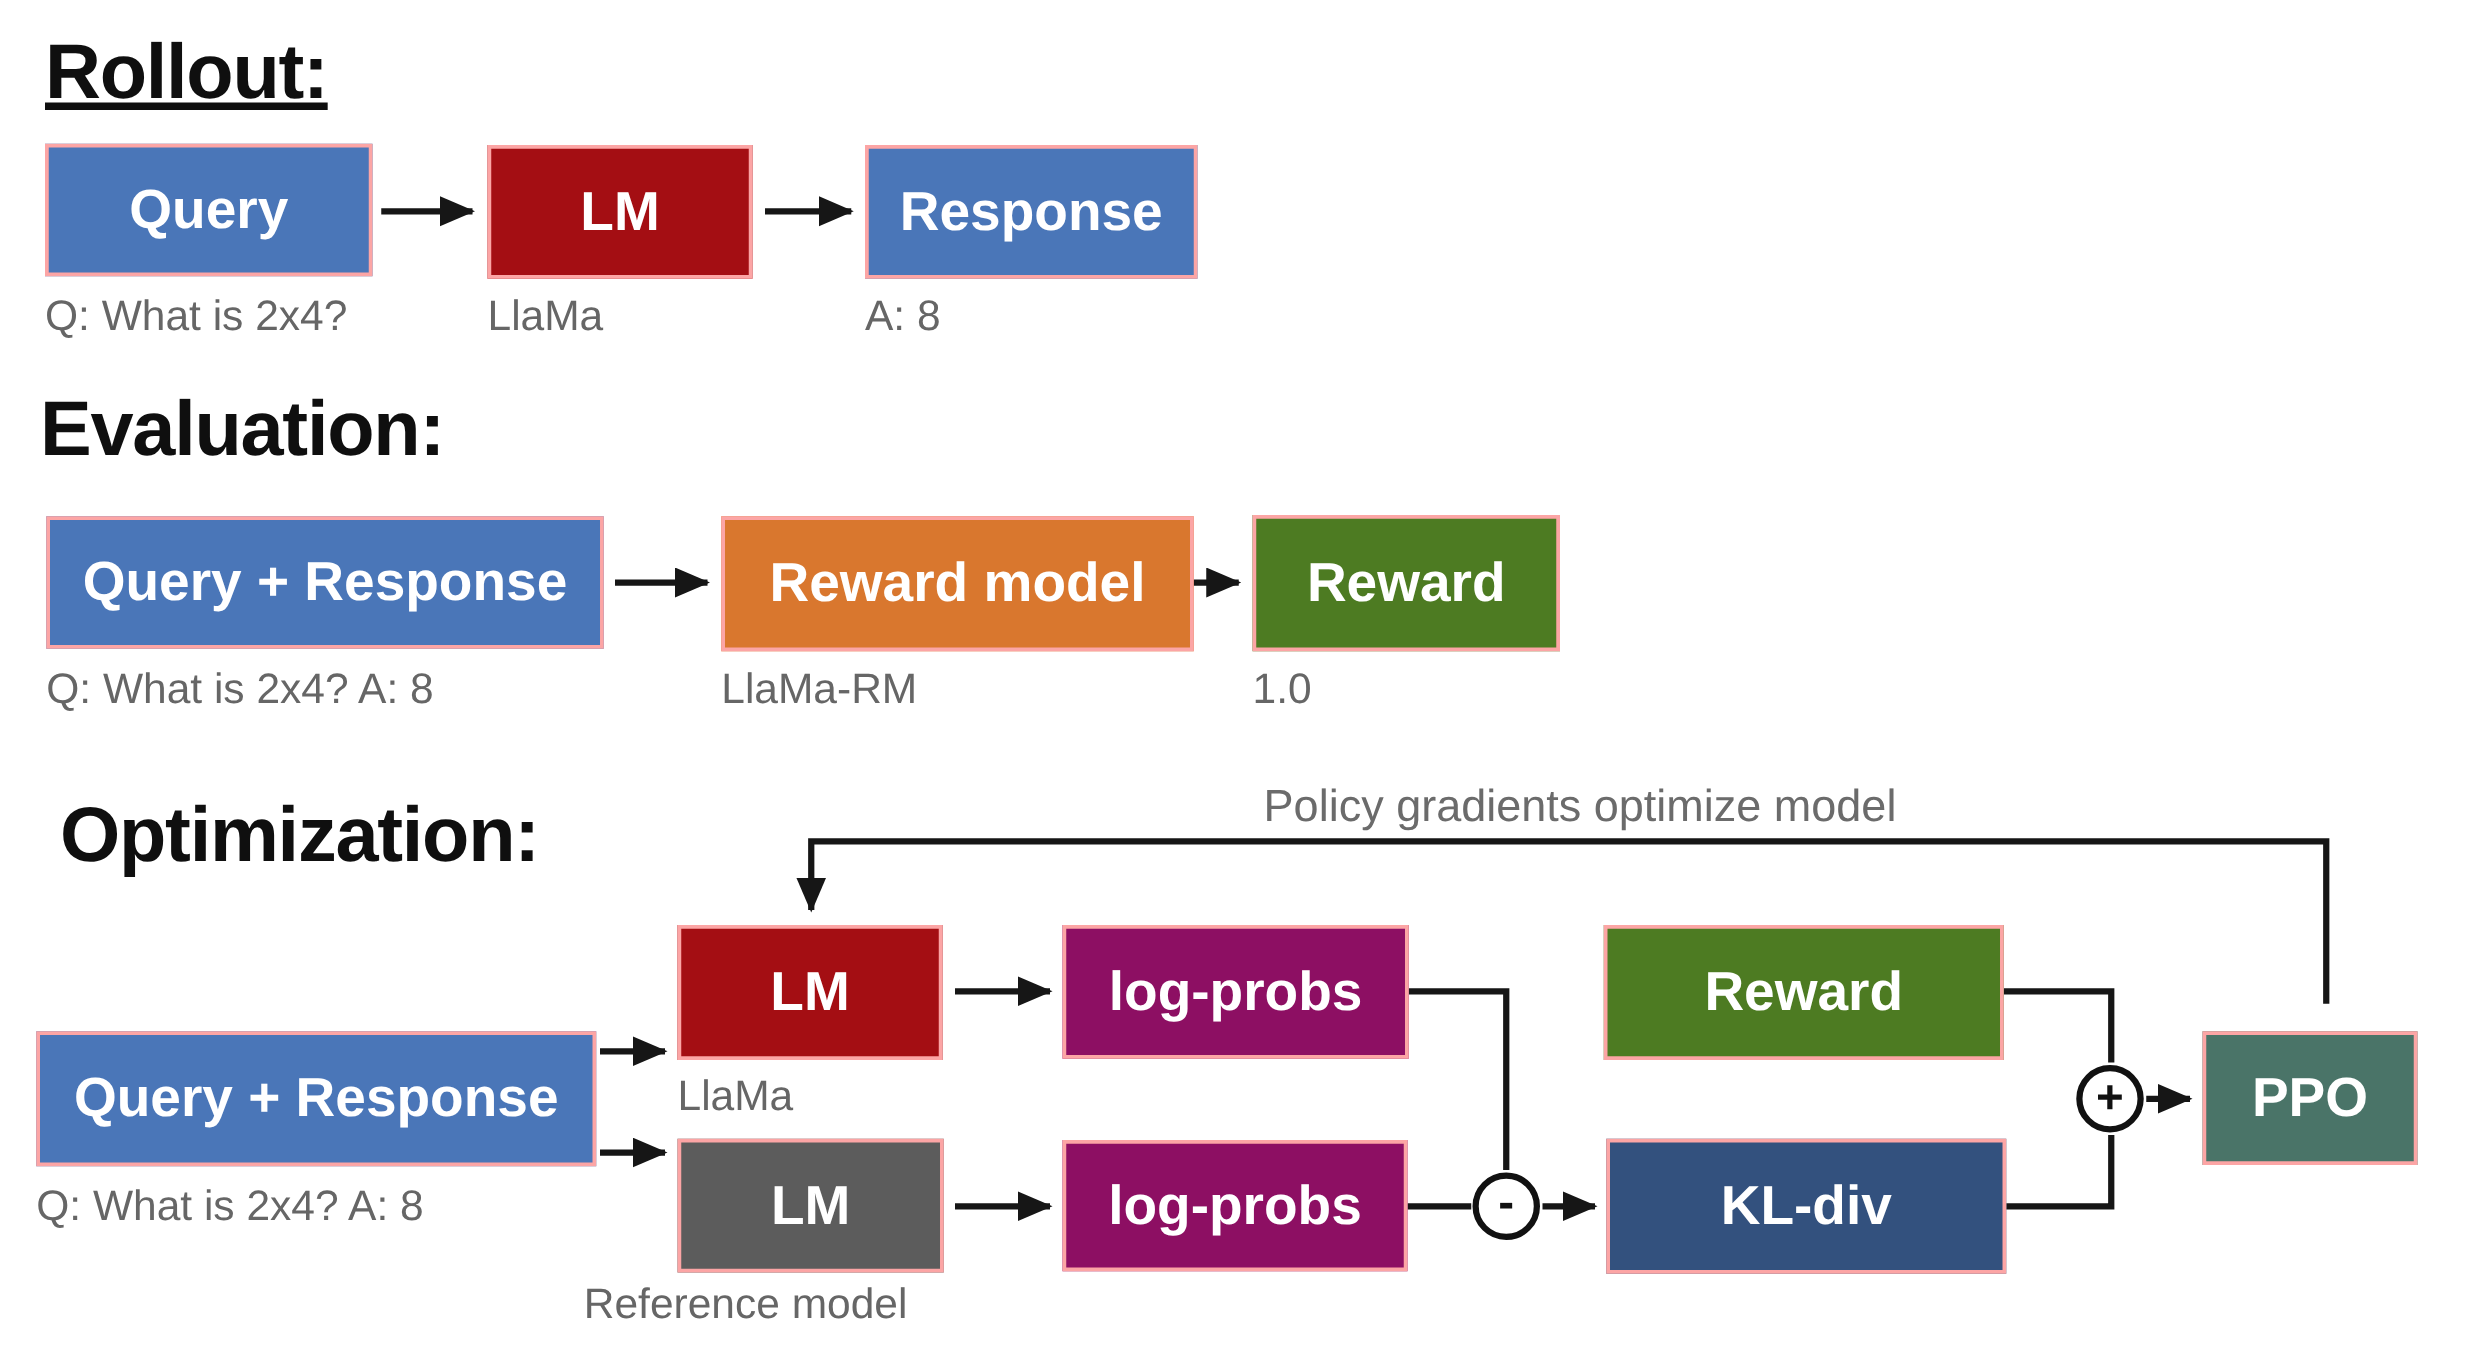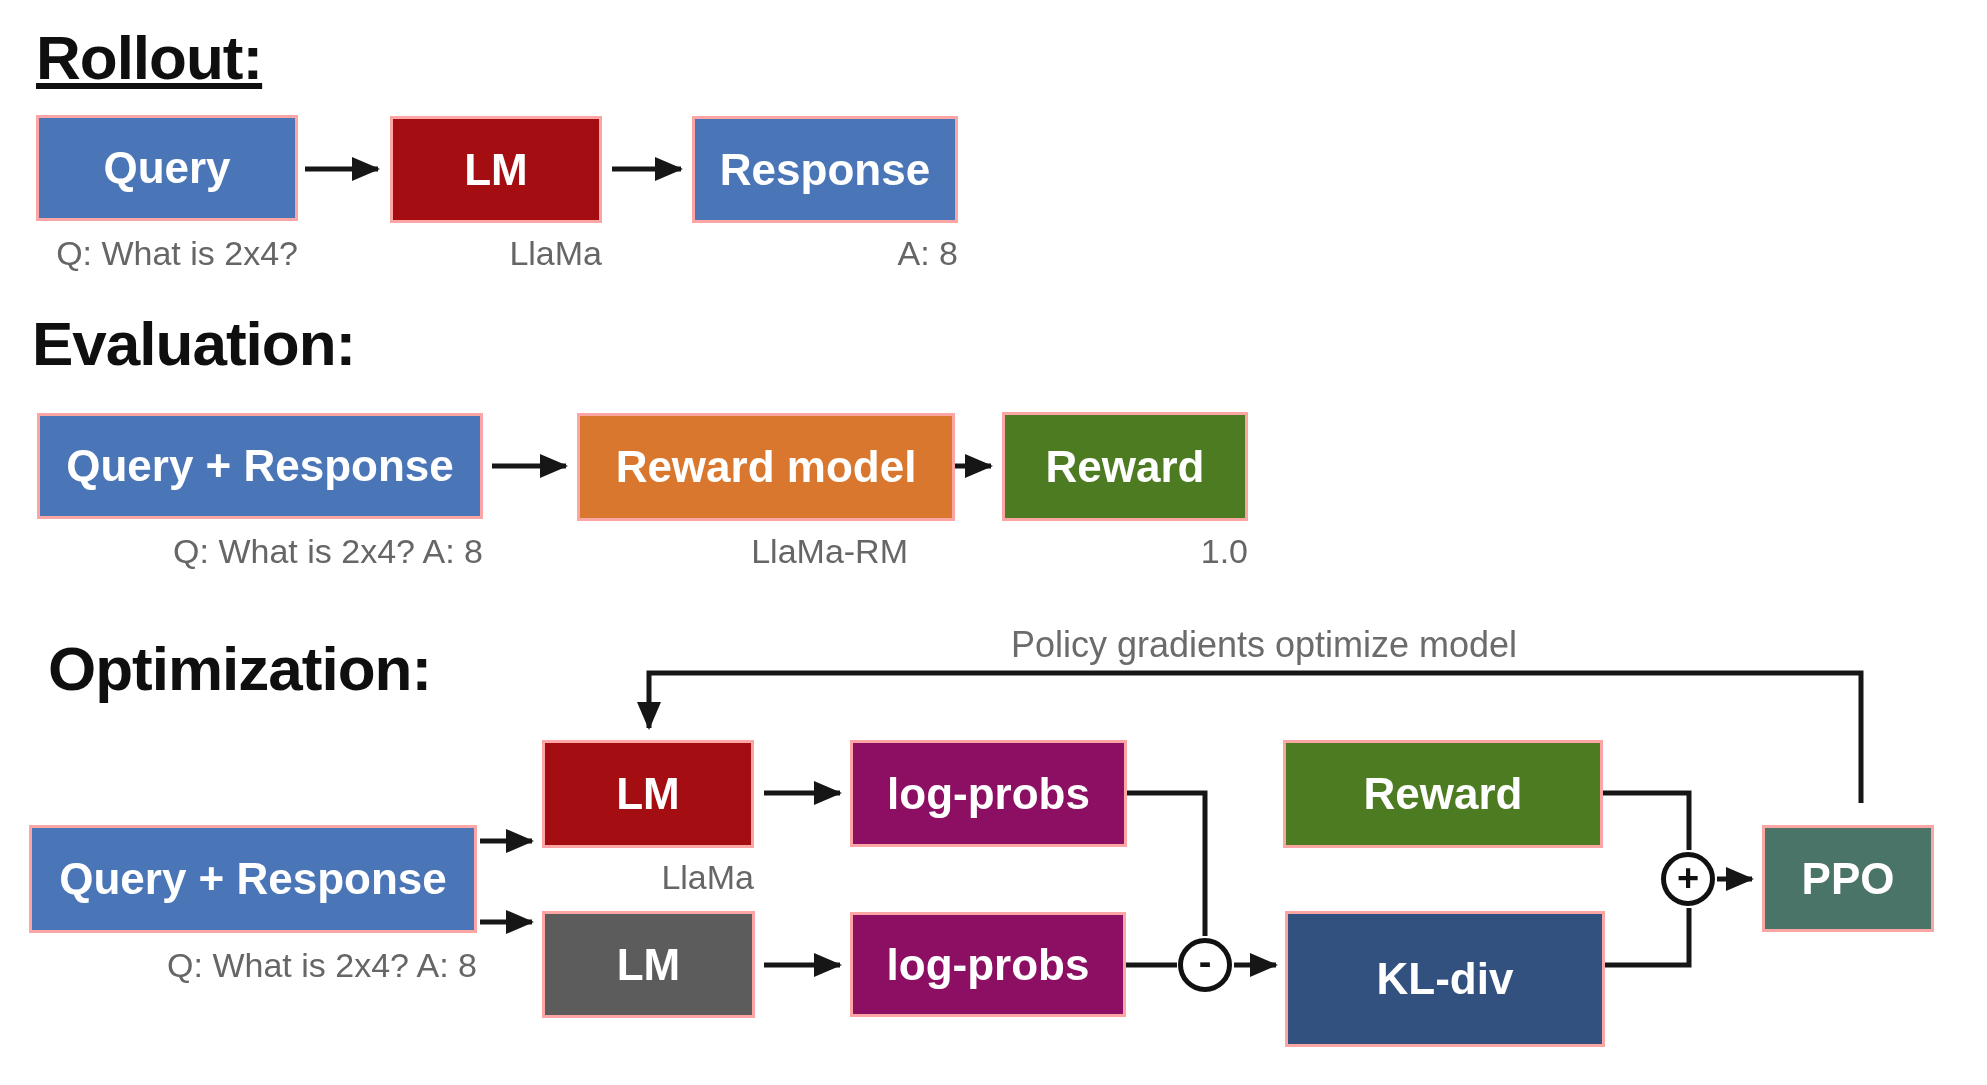--- a/index.html
+++ b/index.html
@@ -9,21 +9,21 @@
   }
   .section-title{
     position:absolute;font-size:62px;font-weight:700;color:#0f0f0f;letter-spacing:-1px;white-space:nowrap;
   }
   .box{
     position:absolute;display:flex;align-items:center;justify-content:center;
     border:3px solid #fca5a5;box-sizing:border-box;
     color:#ffffff;font-weight:700;font-size:44px;white-space:nowrap;
   }
   .caption{
-    position:absolute;color:#666666;font-size:34px;text-align:right;white-space:nowrap;
+    position:absolute;color:#666666;font-size:34px;text-align:left;white-space:nowrap;
   }
   .flow-note{
     position:absolute;color:#6b6b6b;font-size:36px;text-align:center;white-space:nowrap;
   }
   .op-circle{
     position:absolute;width:54px;height:54px;border-radius:50%;
     border:5px solid #111111;background:#ffffff;box-sizing:border-box;
     display:flex;align-items:center;justify-content:center;
     color:#111111;font-size:38px;font-weight:600;line-height:1;
   }
@@ -86,26 +86,27 @@
 
   <div class="flow-note" style="left:964px;top:624px;width:600px;">Policy gradients optimize model</div>
 
   <div class="box" style="left: 29px; top: 825px; width: 448px; height: 108px; background-color: rgb(74, 118, 184);">Query + Response</div>
   <div class="caption" style="left:29px;top:946px;width:448px;">Q: What is 2x4? A: 8</div>
 
   <div class="box" style="left: 542px; top: 740px; width: 212px; height: 108px; background-color: rgb(164, 14, 19);">LM</div>
   <div class="caption" style="left:542px;top:858px;width:212px;">LlaMa</div>
 
   <div class="box" style="left: 542px; top: 911px; width: 213px; height: 107px; background-color: rgb(92, 92, 92);">LM</div>
+  <div class="caption" style="left:467px;top:1024px;width:363px;">Reference model</div>
 
   <div class="box" style="left: 850px; top: 740px; width: 277px; height: 107px; background-color: rgb(141, 15, 99);">log-probs</div>
   <div class="box" style="left: 850px; top: 912px; width: 276px; height: 105px; background-color: rgb(141, 15, 99);">log-probs</div>
 
   <div class="box" style="left: 1283px; top: 740px; width: 320px; height: 108px; background-color: rgb(77, 123, 34);">Reward</div>
-  <div class="box" style="left: 1285px; top: 911px; width: 320px; height: 136px; background-color: rgb(51, 81, 126);">KL-div</div>
+  <div class="box" style="left: 1285px; top: 911px; width: 320px; height: 108px; background-color: rgb(51, 81, 126);">KL-div</div>
 
   <div class="op-circle" style="left:1178px;top:938px;">
     <span style="margin-top:-6px;">-</span>
   </div>
   <div class="op-circle" style="left:1661px;top:852px;">
     <span style="margin-top:-2px;">+</span>
   </div>
 
   <div class="box" style="left: 1762px; top: 825px; width: 172px; height: 107px; background-color: rgb(74, 116, 104);">PPO</div>
 

